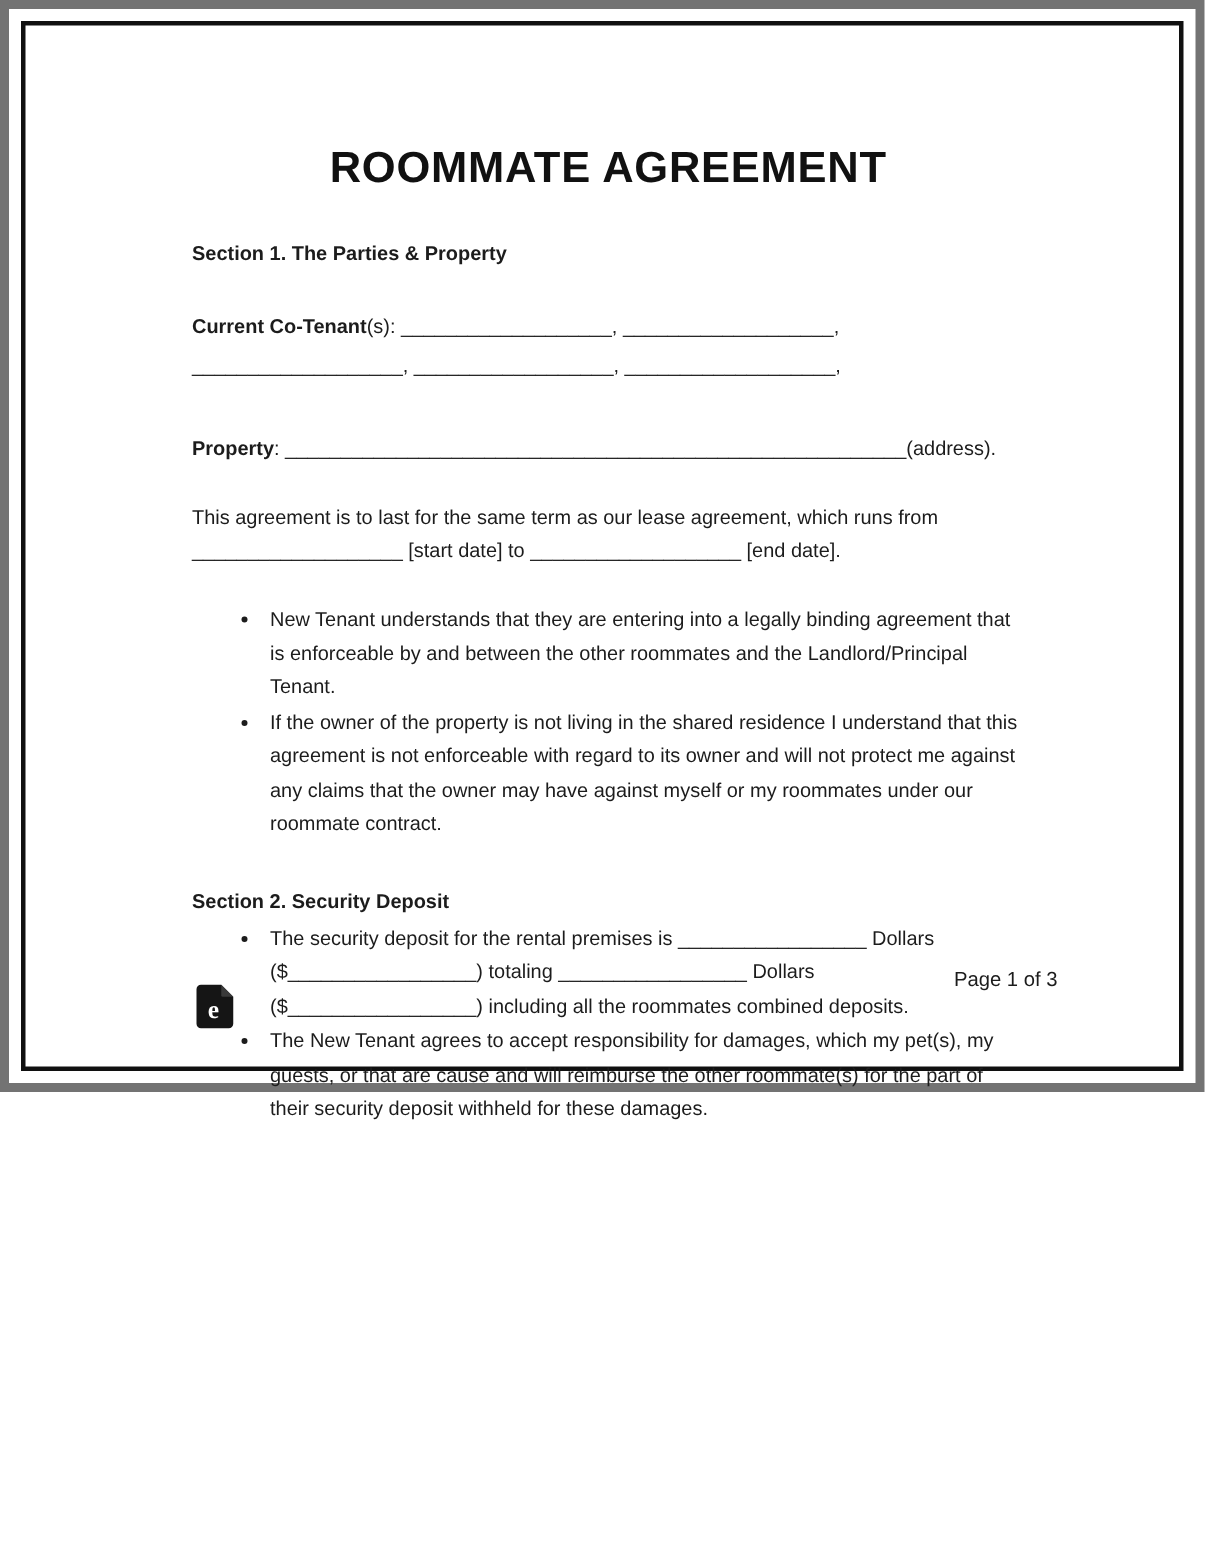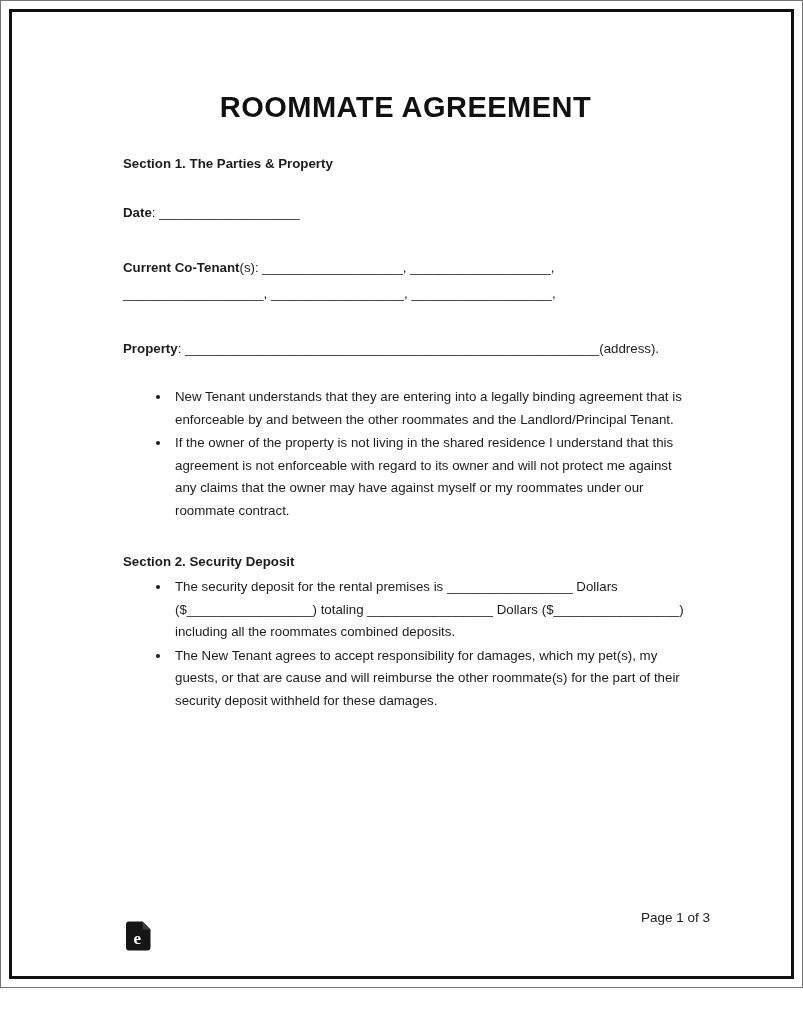--- a/index.html
+++ b/index.html
@@ -6,24 +6,24 @@
   body {
     font-family: "Liberation Sans", sans-serif;
     color: #1c1c1c;
     width: 803px;
     height: 1036px;
     overflow: hidden;
   }
   .sheet {
     position: relative;
     width: 803px;
-    height: 988px;
+    height: 728px;
     box-sizing: border-box;
     background: #ffffff;
-    border: 1px solid #737373;
+    border: 6px solid #737373;
   }
   .frame {
     position: absolute;
     inset: 8px;
     border: 3px solid #101010;
     pointer-events: none;
   }
   .content {
     position: absolute;
     left: 122px;
@@ -88,28 +88,28 @@
 <div class="sheet">
   <div class="frame"></div>
 
   <div class="content">
 
     <h1 class="title">ROOMMATE AGREEMENT</h1>
 
 
     <p class="s-heading">Section 1. The Parties &amp; Property</p>
 
-    <p class="field"><b>Date</b><span>: ___________________</span></p>
 
 
 
     <p class="field"><b>Current Co-Tenant</b><span>(s): ___________________, ___________________, ___________________, __________________, ___________________,</span></p>
 
     <p class="field"><b>Property</b><span>: ________________________________________________________(address).</span></p>
 
+    <p class="para">This agreement is to last for the same term as our lease agreement, which runs from ___________________ [start date] to ___________________ [end date].</p>
 
     <ul class="bullets">
       <li>New Tenant understands that they are entering into a legally binding agreement that is enforceable by and between the other roommates and the Landlord/Principal Tenant.</li>
       <li>If the owner of the property is not living in the shared residence I understand that this agreement is not enforceable with regard to its owner and will not protect me against any claims that the owner may have against myself or my roommates under our roommate contract.</li>
     </ul>
 
     <p class="s-heading">Section 2. Security Deposit</p>
 
     <ul class="bullets tight">
       <li>The security deposit for the rental premises is _________________ Dollars ($_________________) totaling _________________ Dollars ($_________________) including all the roommates combined deposits.</li>

